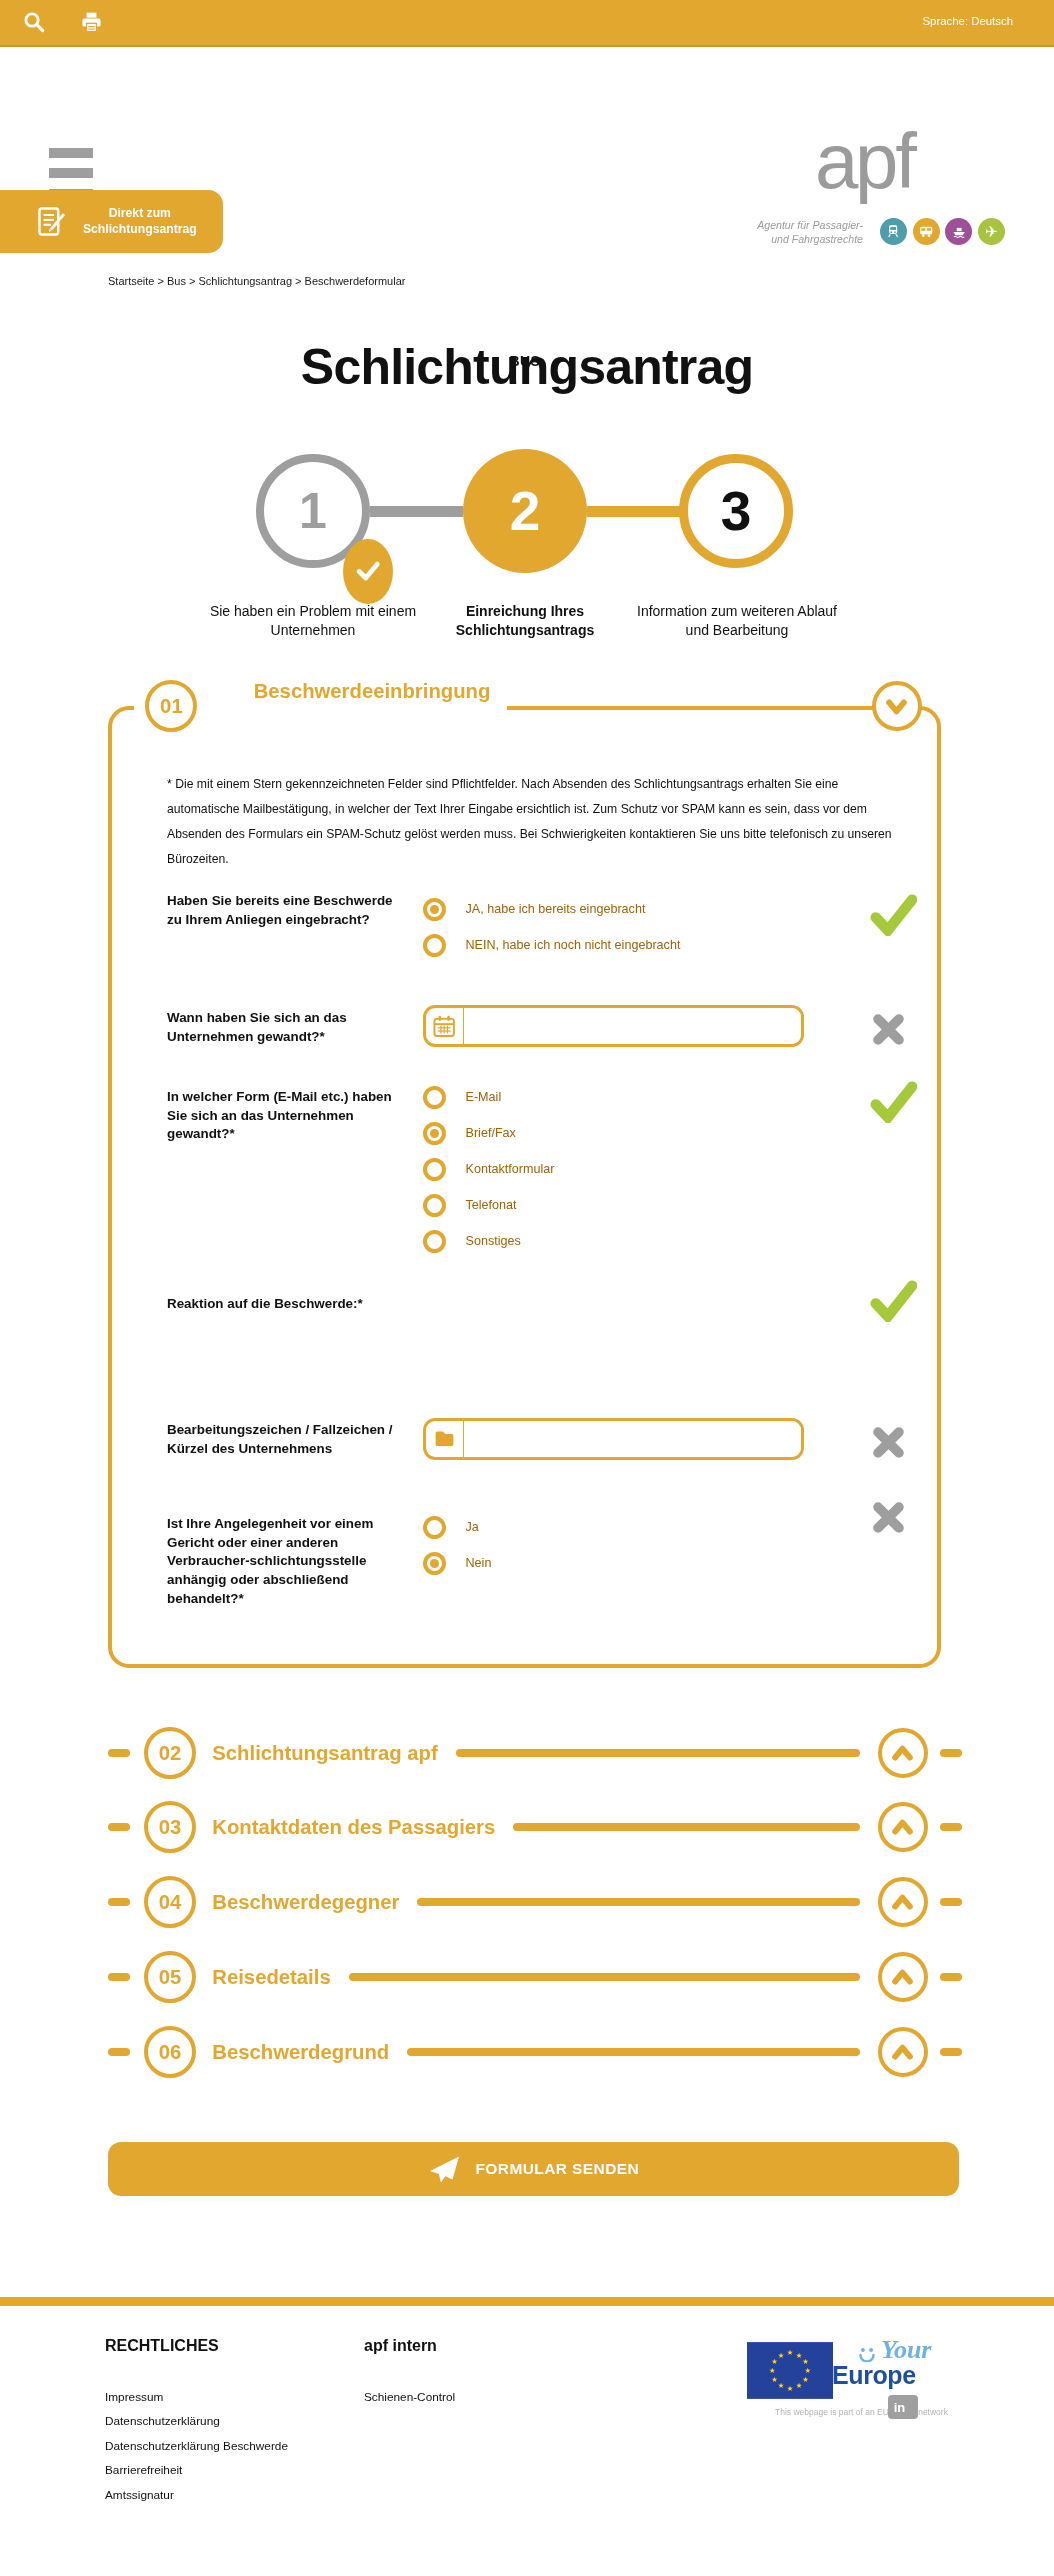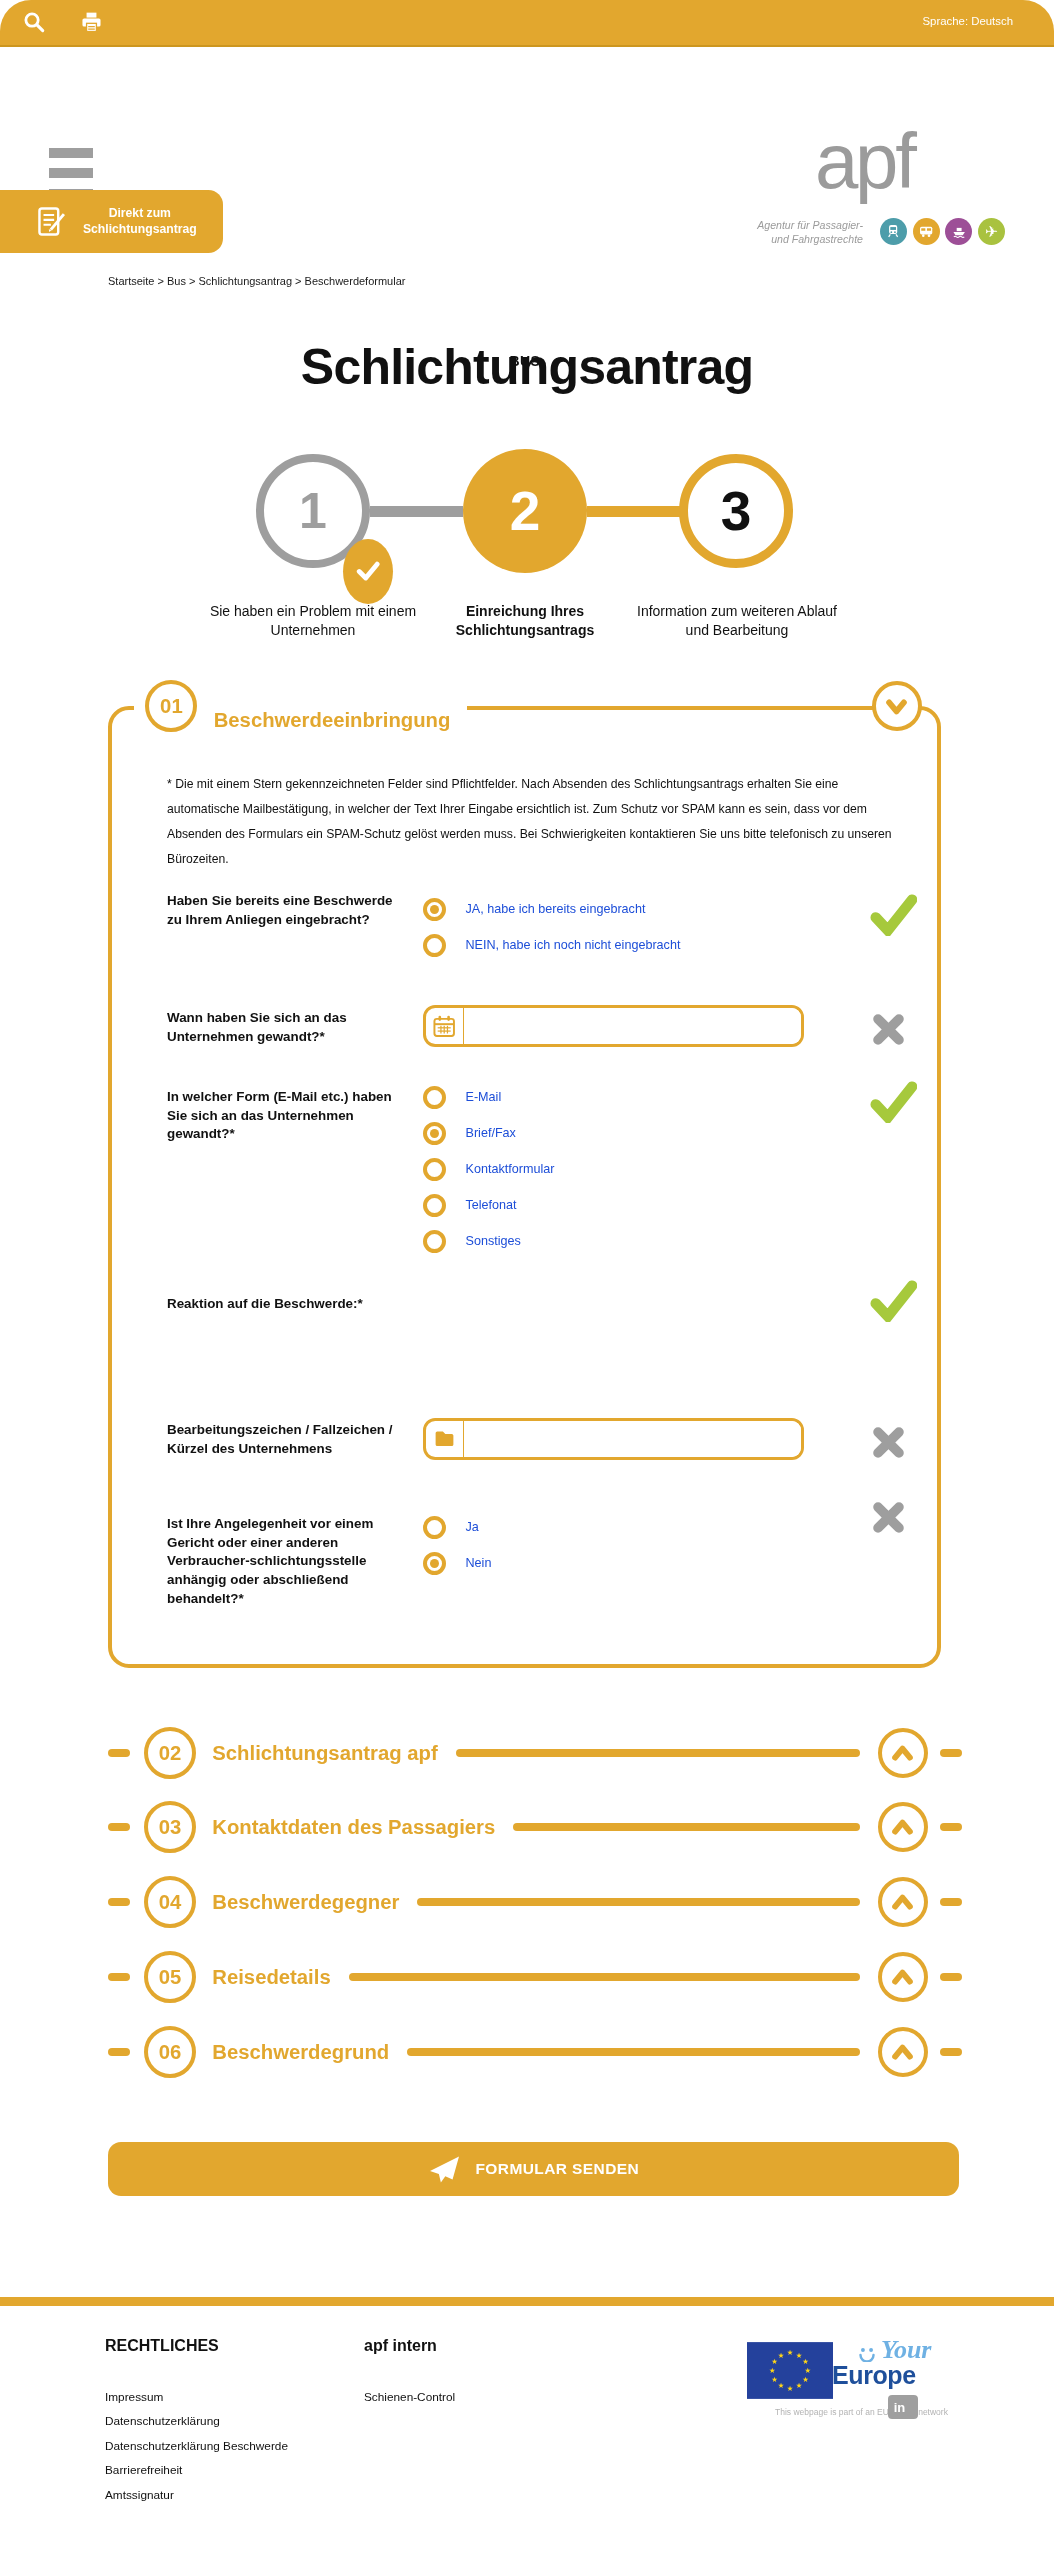--- a/index.html
+++ b/index.html
@@ -1,17 +1,17 @@
 <!DOCTYPE html>
 <html style="font-size:13px"><head>
 <meta charset="utf-8">
 <style>
   * { box-sizing: border-box; margin: 0; padding: 0; }
   html,body { width:1054px; background:#ffffff; font-family:"Liberation Sans", sans-serif; }
-  #page { position:relative; width:1054px; height:2576px; overflow:hidden; background:#fff;border-radius:31px; }
+  #page { position:relative; width:1054px; height:2576px; overflow:hidden; background:#fff; }
 
   
   .topbar { position:absolute; left:0; top:0; width:1054px; height:47px;
             background:#E2A72E; border-bottom:2.4px solid #CC961F;
             display:flex; align-items:center; }
   .topbar .ico { margin-left:23px; cursor:pointer; display:flex; }
   .lang { position:absolute; right:41px; top:14.6px; color:#fff; font-size:11.4px; }
 
   
   .header { position:absolute; left:0; top:50px; width:1054px; height:138px; background:#fff; }
@@ -61,38 +61,38 @@
                 border-radius:50%; display:flex; align-items:center; justify-content:center; }
   .step-label { position:absolute; top:602px; width:212px; text-align:center; font-size:14px; line-height:18.7px; color:#111; }
   .step-label.l1 { left:207px; } .step-label.l2 { left:419px; font-weight:bold; } .step-label.l3 { left:631px; }
 
   
   .panel { position:absolute; left:108px; top:706px; width:833px; height:962px;
            border:4.9px solid #E2A72E; border-radius:21px; background:#fff; }
   .sec1-head { position:absolute; left:108px; top:680px; width:833px; height:52px;
                display:flex; align-items:center; }
   .gap-corner { width:26px; }
-  .head-white { display:flex; align-items:flex-end; background:#fff; padding:0 16.3px 0 11.4px; height:52px; }
+  .head-white { display:flex; align-items:flex-start; background:#fff; padding:0 16.3px 0 11.4px; height:52px;gap:40px; }
   .num-badge { width:52px; height:52px; border:4.9px solid #E2A72E; border-radius:50%; background:#fff; flex:none;
                display:flex; align-items:center; justify-content:center; color:#E2A72E; font-weight:bold; font-size:20.3px; }
   .sec-title { color:#E2A72E; font-weight:bold; font-size:20.3px; white-space:nowrap; margin-left:16.3px; }
   .head-line-gap { flex:1; }
   .chev-btn { width:50px; height:50px; border:4.9px solid #E2A72E; border-radius:50%; background:#fff; flex:none;
               display:flex; align-items:center; justify-content:center; cursor:pointer; }
   .gap-tail { width:19.5px; }
 
   
   .intro { position:absolute; left:55px; top:62px; width:747px; font-size:12.2px; line-height:25px; color:#111; }
   .q-label { position:absolute; left:55px; width:236px; font-weight:bold; font-size:13.4px; line-height:18.7px; color:#111; }
   .q-options { position:absolute; left:311px; }
   .opt { display:flex; align-items:center; height:36px; gap:19.5px; cursor:pointer; }
   .radio { width:23px; height:23px; border:4.1px solid #E2A72E; border-radius:50%; background:#fff; flex:none;
            display:flex; align-items:center; justify-content:center; }
   .radio.checked::after { content:""; width:9px; height:9px; border-radius:50%; background:#E2A72E; }
-  .opt span { font-size:12.6px; color:#1d4ed8; }
+  .opt span { font-size:12.6px; color:#a16207; }
   .status { position:absolute; left:758px; }
   .input-box { position:absolute; left:311px; width:381px; height:42px; border:3.3px solid #E2A72E;
                border-radius:12.2px; background:#fff; display:flex; align-items:stretch; overflow:hidden; }
   .input-ico { width:38px; border-right:1.6px solid #E2A72E; display:flex; align-items:center; justify-content:center; flex:none; }
   .input-box input { border:none; outline:none; flex:1; font-size:12.2px; padding:0 8.1px; font-family:"Liberation Sans",sans-serif; }
 
   
   .sec-row { position:absolute; left:108px; width:854px; height:52px; display:flex; align-items:center; }
   .dash { width:22px; height:7.3px; background:#E2A72E; border-radius:4.1px; flex:none; }
   .sec-row .num-badge { margin:0 16.3px 0 14px; }

